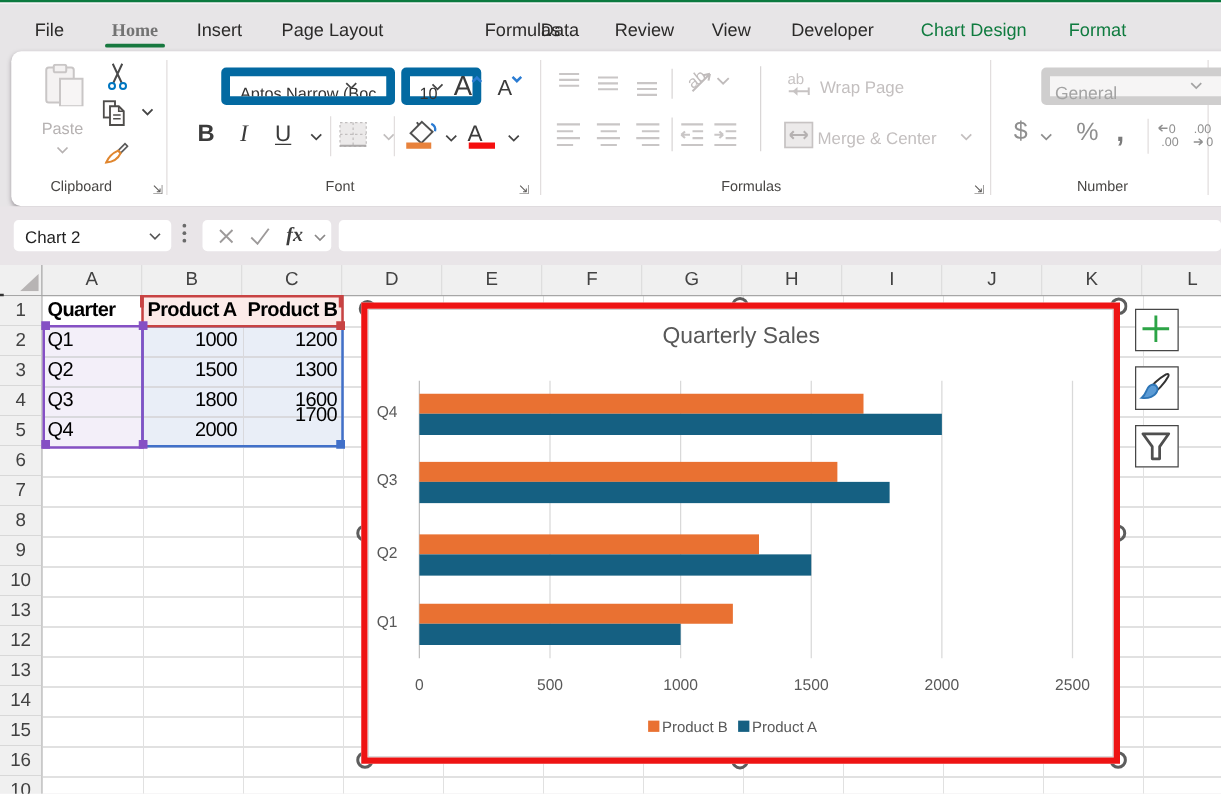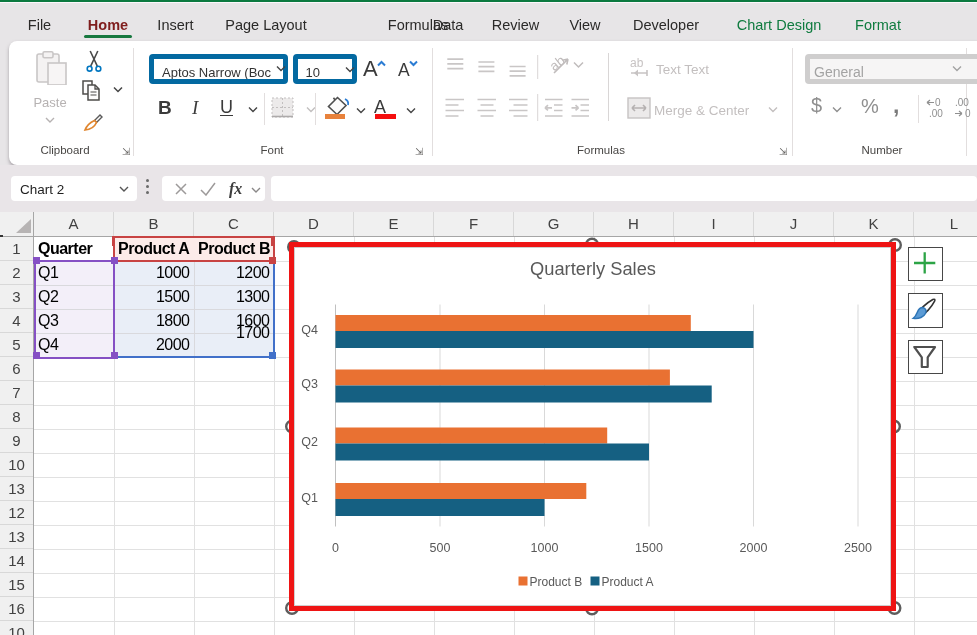--- a/index.html
+++ b/index.html
@@ -5,28 +5,28 @@
   * { margin:0; padding:0; box-sizing:border-box; }
   html,body { width:977px; height:635px; overflow:hidden; }
   body { font-family:"Liberation Sans", sans-serif; position:relative; background:#e7e5e7; }
   .abs { position:absolute; }
   
   #tabbar { position:absolute; left:0; top:0; width:977px; height:41px; background:#e7e5e7; }
   #topline { position:absolute; left:0; top:0; width:977px; height:1.6px; background:#0c7a40; z-index:3; }
   #topline2 { position:absolute; left:0; top:1.6px; width:977px; height:1.2px; background:#fcf8fc; z-index:3; }
   .tab { position:absolute; top:0; height:41px; line-height:51px; font-size:14.5px; color:#2b2a29; text-align:center; }
   .tab.green { color:#0f7b3f; }
-  #hometab { font-weight:bold; color:#7f1d1d; }
+  #hometab { font-weight:bold; color:#737373;font-family:Liberation Serif, serif; }
   #homeline { position:absolute; left:84px; top:34.5px; width:48px; height:3.6px; background:#17783f; border-radius:2px; }
   
   #ribbon { position:absolute; left:9px; top:41px; width:980px; height:123.5px; background:#ffffff; border-radius:8px; box-shadow:0 2px 3.5px rgba(95,88,95,0.5); }
   .vsep { position:absolute; top:7px; height:108px; width:1px; background:#e2dede; }
   .glabel { position:absolute; top:103px; height:16px; font-size:11.5px; color:#484644; text-align:center; width:120px; }
   .launcher { position:absolute; top:105px; width:11px; height:11px; font-size:10px; color:#605e5c; }
-  .combo { position:absolute; border:5px solid #0369a1; border-radius:4px; background:#ffffff; font-size:13px; color:#333; }
+  .combo { position:absolute; border:7px solid #0369a1; border-radius:4px; background:#ffffff; font-size:13px; color:#333;margin-left:28px; }
   
   #fbar { position:absolute; left:0; top:164.5px; width:977px; height:47.5px; background:#e9e5e8; }
   .fbox { position:absolute; top:11.5px; height:24.5px; background:#fff; border-radius:4px; }
   
   #grid { position:absolute; left:0; top:212px; width:977px; height:423px; background:#fff; }
   .colhdr { position:absolute; top:0; height:24px; line-height:24px; font-size:15px; color:#424242; text-align:center; background:#f0f0f0; border-right:1px solid #d8d8d8; }
   .rowhdr { position:absolute; left:0; width:33px; height:24px; line-height:24px; font-size:15px; color:#424242; text-align:center; background:#f0f0f0; border-bottom:1px solid #d8d8d8; }
   .cell { position:absolute; height:24px; line-height:24px; font-size:16px; letter-spacing:-0.5px; color:#000; white-space:nowrap; }
   .num { text-align:right; }
   .hdl { position:absolute; }
@@ -173,21 +173,21 @@
       <line x1="167.5" y1="12" x2="167.5" y2="80" stroke="#d9d6d6" stroke-width="1"></line>
     </svg>
 
     <svg class="abs" style="left:620px;top:16px;" width="24" height="22" viewBox="0 0 24 22">
       <g fill="#c7c3c3">
         <text x="1" y="10" font-size="12">ab</text>
         <path d="M2 16 L18 16 L18 13 M18 19 L18 16" stroke="#c7c3c3" stroke-width="1.6" fill="none"></path>
         <path d="M5 16 L9 12.5 L9 19.5 Z" stroke="none"></path>
       </g>
     </svg>
-    <div class="abs" style="left:647px;top:21px;font-size:13.5px;color:#c3bfbf;">Text Text</div>
+    <div class="abs" style="left:647px;top:21px;font-size:13.5px;color:#c3bfbf;">Wrap Page</div>
 
     <svg class="abs" style="left:618px;top:56px;" width="24" height="22" viewBox="0 0 24 22">
       <rect x="1" y="1" width="22" height="20" fill="#eceaea" stroke="#c7c3c3" stroke-width="1.4"></rect>
       <path d="M5 11 L19 11 M5 11 L8 8 M5 11 L8 14 M19 11 L16 8 M19 11 L16 14" stroke="#b5b1b1" stroke-width="1.6" fill="none"></path>
     </svg>
     <div class="abs" style="left:645px;top:62px;font-size:13.5px;color:#c3bfbf;">Merge &amp; Center</div>
     <svg class="abs" style="left:758px;top:64px;" width="12" height="10" viewBox="0 0 12 10">
       <path d="M2 2.5 L6 6.5 L10 2.5" stroke="#c3bfbf" stroke-width="1.4" fill="none"></path>
     </svg>
 

